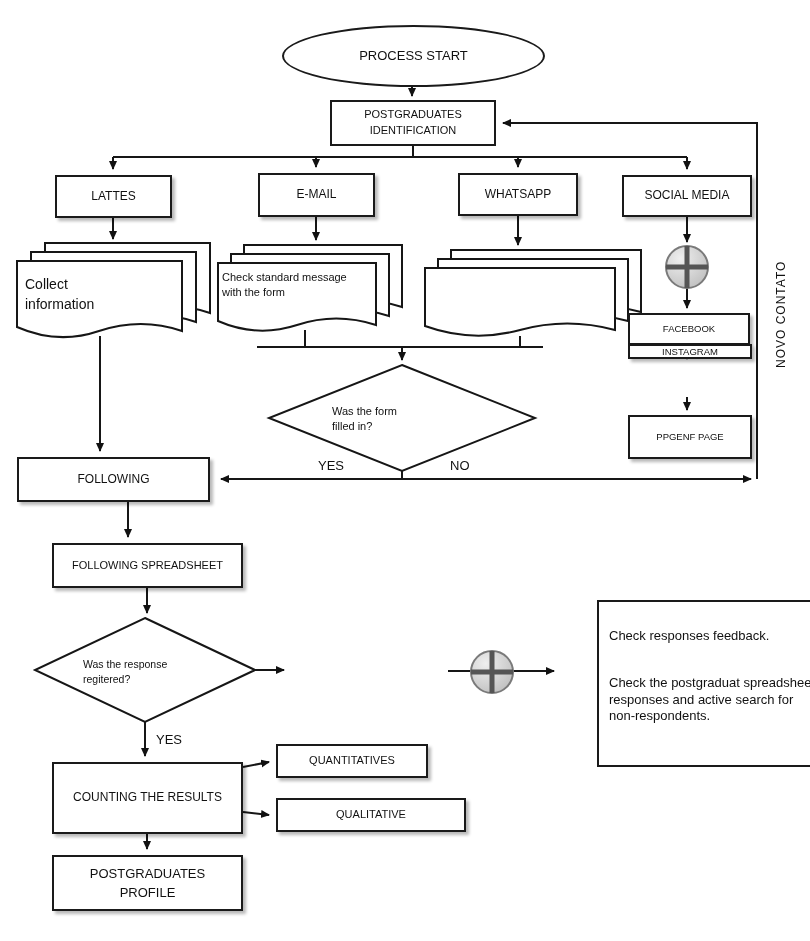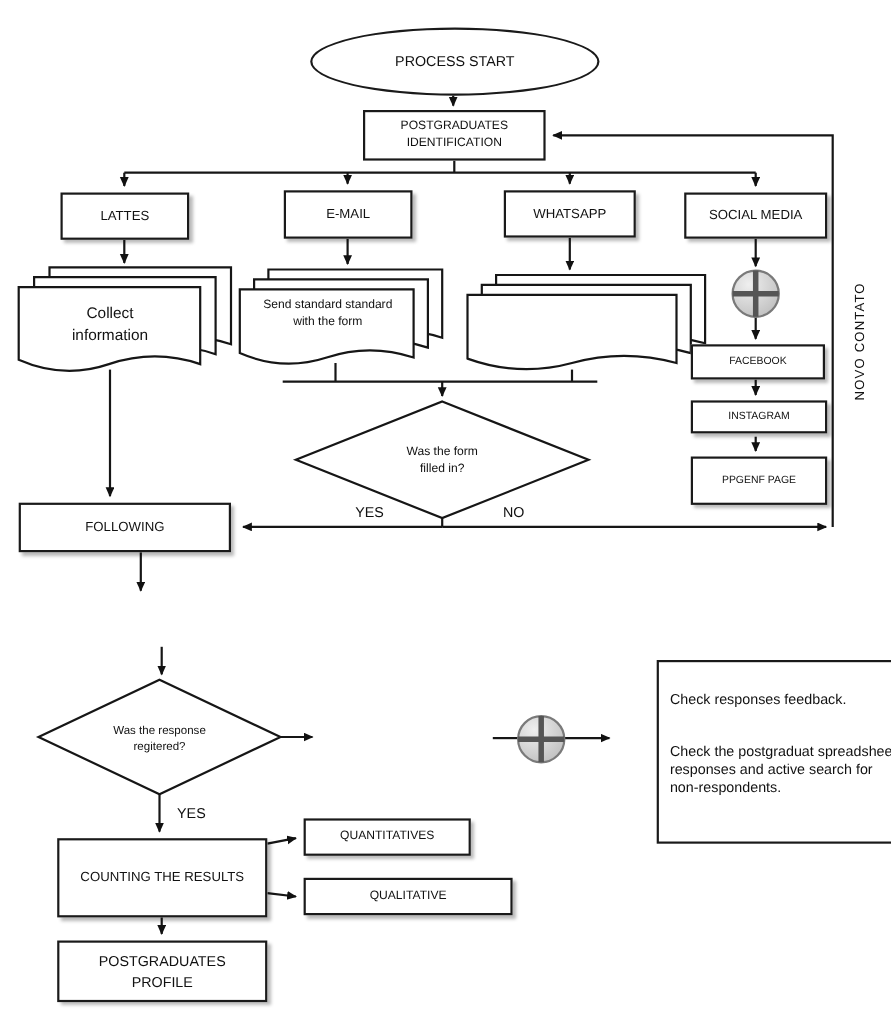--- a/index.html
+++ b/index.html
@@ -14,21 +14,21 @@
   .box {
     position:absolute; z-index:2;
     background:#fff; border:2px solid #1a1a1a;
     display:flex; align-items:center; justify-content:center;
     text-align:center; white-space:pre-line; line-height:1.45;
   }
   .shadow { box-shadow:3px 3px 3px rgba(0,0,0,0.28); }
   .ellipse { border-radius:50%; }
   .lbl {
     position:absolute; z-index:3;
-    text-align:center; white-space:pre-line; line-height:1.4;
+    white-space:pre-line; line-height:1.4;
   }
   .notes {
     display:block; text-align:left;
     padding:9px 10px; line-height:1.3;margin-left:37px;
   }
   .notes p { margin:0 0 13px 0; }
   .vertical {
     writing-mode:vertical-rl; transform:rotate(180deg);
     letter-spacing:1px;
   }
@@ -126,41 +126,42 @@
 
   <div class="box shadow" style="left:258px;top:173px;width:117px;height:44px;font-size:12px">E-MAIL</div>
 
   <div class="box shadow" style="left:458px;top:173px;width:120px;height:43px;font-size:12px">WHATSAPP</div>
 
   <div class="box shadow" style="left:622px;top:175px;width:130px;height:42px;font-size:12px">SOCIAL MEDIA</div>
 
   <div class="lbl" style="left:25px;top:275px;width:150px;font-size:14px">Collect
 information</div>
 
-  <div class="lbl" style="left:222px;top:270px;width:152px;font-size:11px">Send standard standard
+  <div class="lbl" style="left:222px;top:270px;width:152px;font-size:11px">Check standard message
 with the form</div>
 
 
   <div class="box shadow" style="left:628px;top:313px;width:122px;height:32px;font-size:9.5px">FACEBOOK</div>
 
-  <div class="box shadow" style="left:628px;top:364px;width:124px;height:30px;font-size:9.5px">INSTAGRAM</div>
+  <div class="box shadow" style="left:628px;top:344px;width:124px;height:15px;font-size:9.5px">INSTAGRAM</div>
 
   <div class="box shadow" style="left:628px;top:415px;width:124px;height:44px;font-size:9.5px">PPGENF PAGE</div>
 
   <div class="lbl vertical" style="left:773px;top:253px;width:22px;height:115px;font-size:12px">NOVO CONTATO</div>
 
   <div class="lbl" style="left:332px;top:404px;width:140px;font-size:11px">Was the form
 filled in?</div>
 
   <div class="lbl" style="left:318px;top:457px;width:36px;font-size:13px">YES</div>
 
   <div class="lbl" style="left:450px;top:457px;width:34px;font-size:13px">NO</div>
 
   <div class="box shadow" style="left:17px;top:457px;width:193px;height:45px;font-size:12px">FOLLOWING</div>
 
+  <div class="box shadow" style="left:52px;top:543px;width:191px;height:45px;font-size:11px">FOLLOWING SPREADSHEET</div>
 
   <div class="lbl" style="left:83px;top:657px;width:124px;font-size:10.5px">Was the response
 regitered?</div>
 
 
   <div class="box notes" style="left:560px;top:600px;width:231px;height:167px;font-size:13px">
     <p>Check responses feedback.</p>
     <p>Check the postgraduat spreadsheet responses and active search for non-respondents.</p>
   </div>
 

